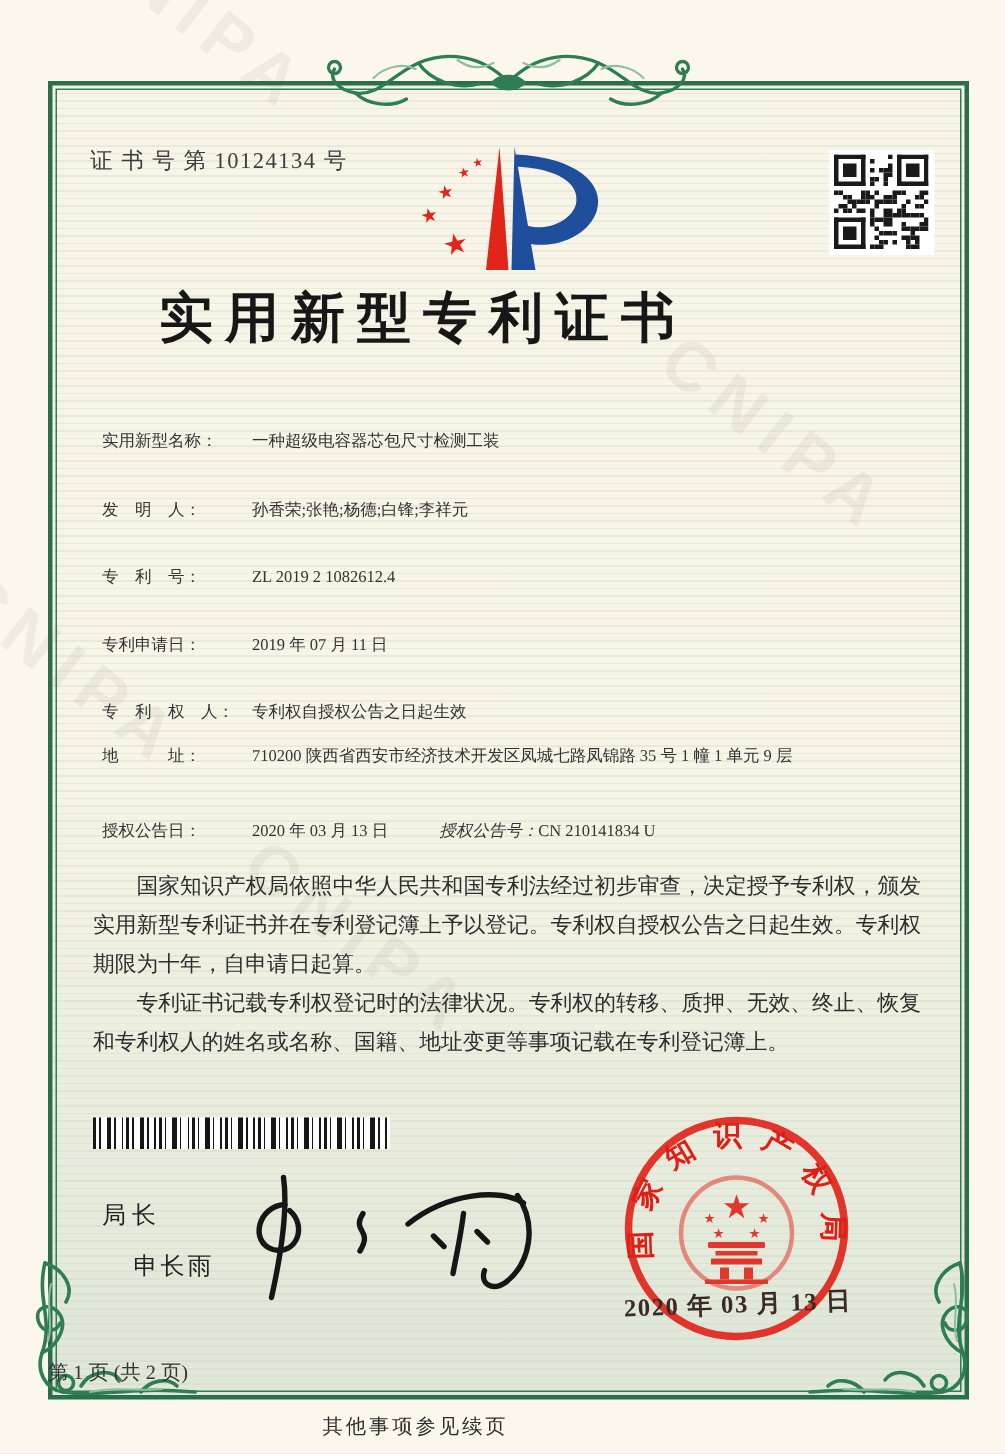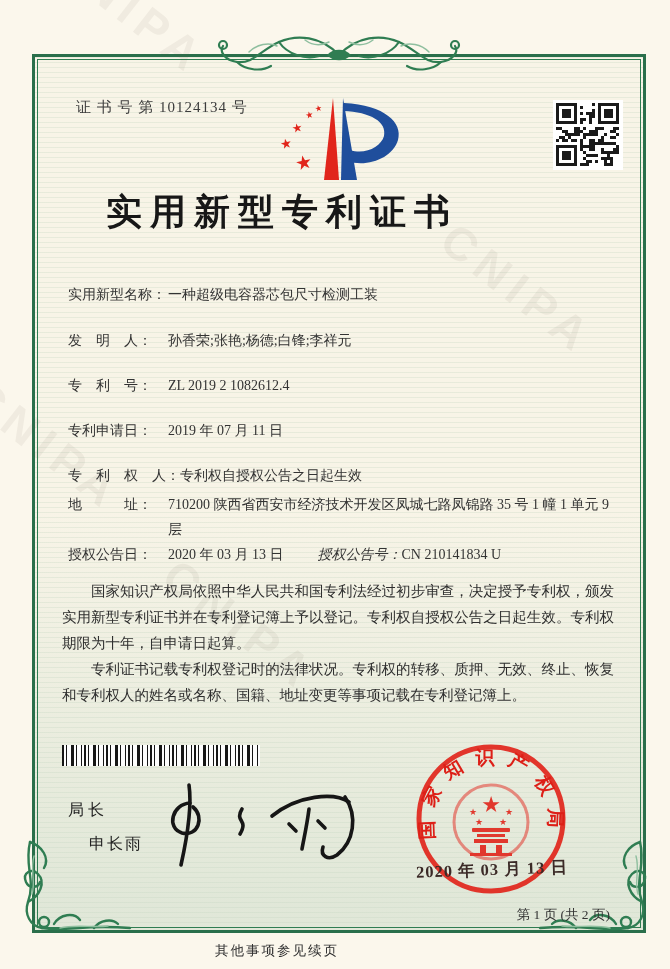--- a/index.html
+++ b/index.html
@@ -25,37 +25,37 @@
   .ornament.br { left:535px; top:836px; transform:scaleX(-1); }
   
   .wm {
     position:absolute; z-index:1; font-family:"Liberation Sans",sans-serif;
     font-size:46px; font-weight:bold; letter-spacing:8px;
     color:rgba(95,90,70,0.07); transform:rotate(38deg); white-space:nowrap;
   }
   
   .cert-no {
     position:absolute; z-index:4; left:60px; top:98px;
-    font-size:15px; color:#3c3c3c; letter-spacing:1px;margin-left:16px;
+    font-size:15px; color:#3c3c3c; letter-spacing:1px;
   }
   .logo { position:absolute; z-index:4; left:253px; top:94px; }
   .qr-box {
     position:absolute; z-index:4; left:553px; top:100px; width:70px; height:70px;
     background:#ffffff; padding:3px;
   }
   .title {
     position:absolute; z-index:4; left:32px; top:188px; width:500px;
     text-align:center; font-size:36px; font-weight:bold; color:#171717;
     letter-spacing:8px;
   }
   
   .row {
     position:absolute; z-index:4; left:68px; width:548px;
-    display:flex; align-items:flex-start;
-    font-size:14px; color:#333; line-height:25px;
+    display:flex; align-items:flex-end;
+    font-size:11px; color:#333; line-height:25px;
   }
   .row .lbl { flex:0 0 auto; min-width:100px; white-space:pre; }
   .row .val { flex:1 1 auto; }
   .row .val.nowrap { flex:0 0 auto; white-space:nowrap; }
   .row .lbl2 { flex:0 0 auto; margin-left:34px; white-space:pre;font-style:italic; }
   
   .legal {
     position:absolute; z-index:4; left:62px; top:578px; width:552px;
     font-size:14.5px; color:#2e2e2e; line-height:26px; text-align:justify;
   }
@@ -72,21 +72,21 @@
   .director-name  { position:absolute; z-index:4; left:68px; top:834px; font-size:16px; color:#222; letter-spacing:2px;margin-left:21px; }
   .signature { position:absolute; z-index:5; left:152px; top:776px; }
   .seal { position:absolute; z-index:5; left:412px; top:740px; }
   .seal-date {
     position:absolute; z-index:6; left:412px; top:859px; width:160px;
     text-align:center; font-size:16.5px; font-weight:600; color:#3b2a27;
     letter-spacing:1px; transform:rotate(-2deg); white-space:nowrap;
   }
   .page-num {
     position:absolute; z-index:4; left:32px; top:906px; width:578px;
-    text-align:right; font-size:13.5px; color:#333;
+    text-align:left; font-size:13.5px; color:#333;
   }
   .cont-note {
     position:absolute; z-index:4; left:0; top:942px; width:554px;
     text-align:center; font-size:13.5px; color:#2e2e2e; letter-spacing:2px;
   }
 </style>
 </head>
 <body>
 
 <div class="page">

